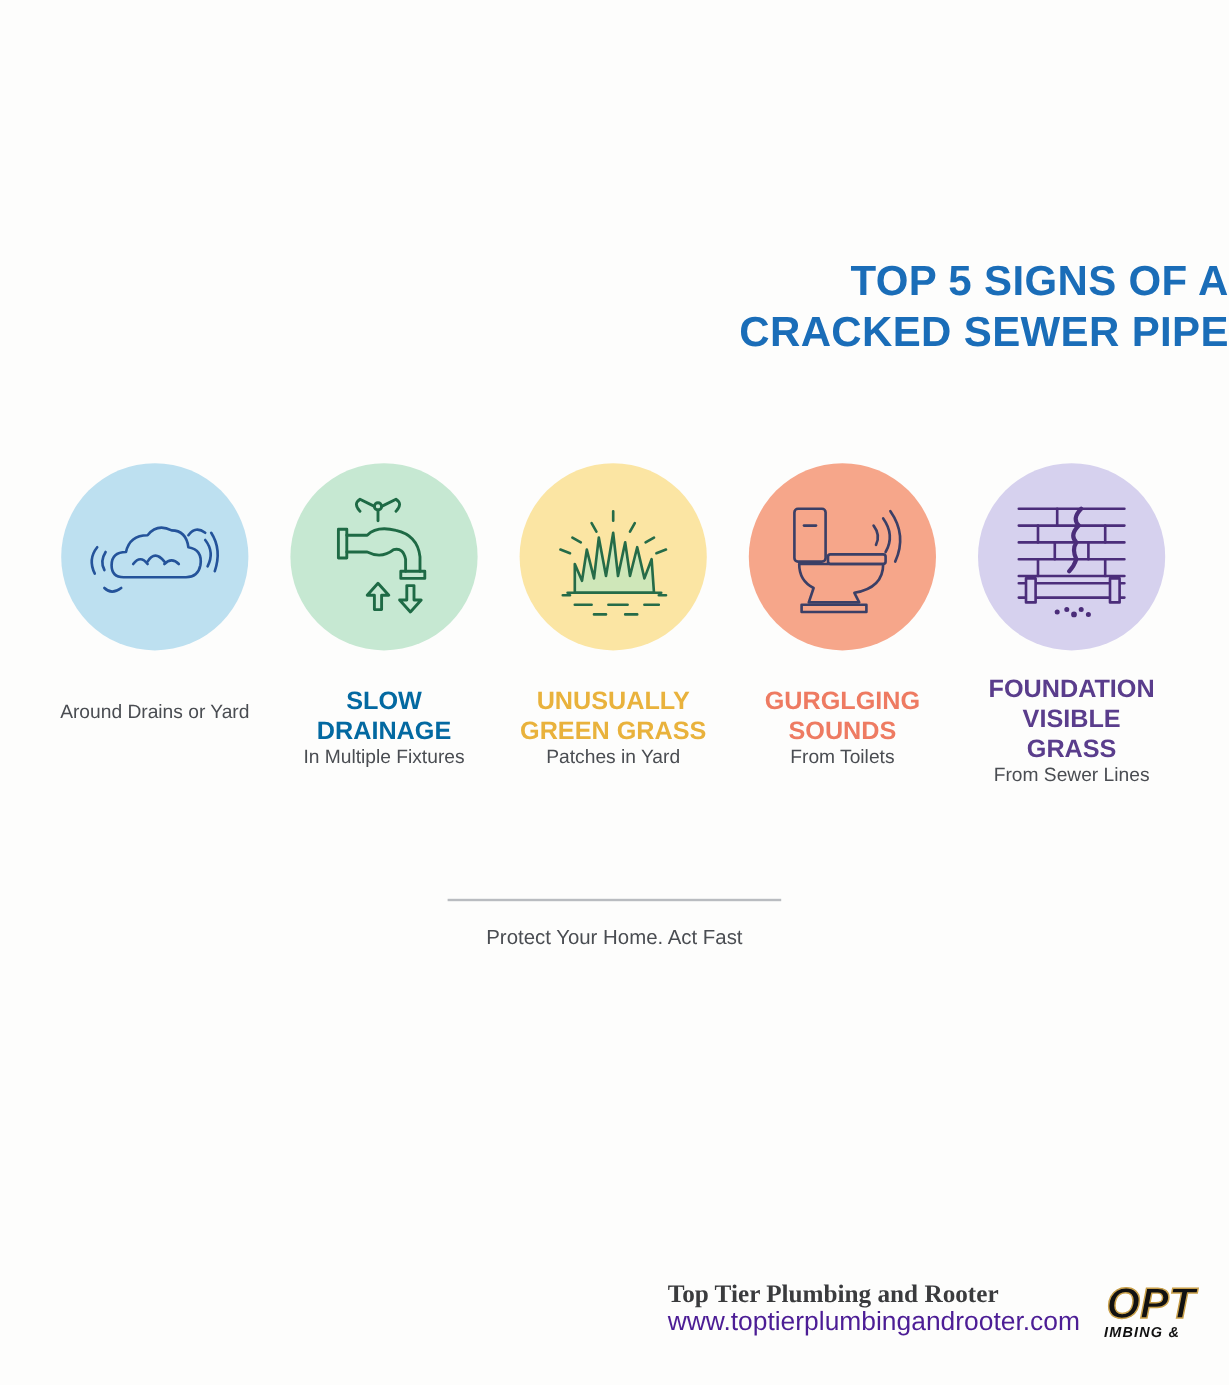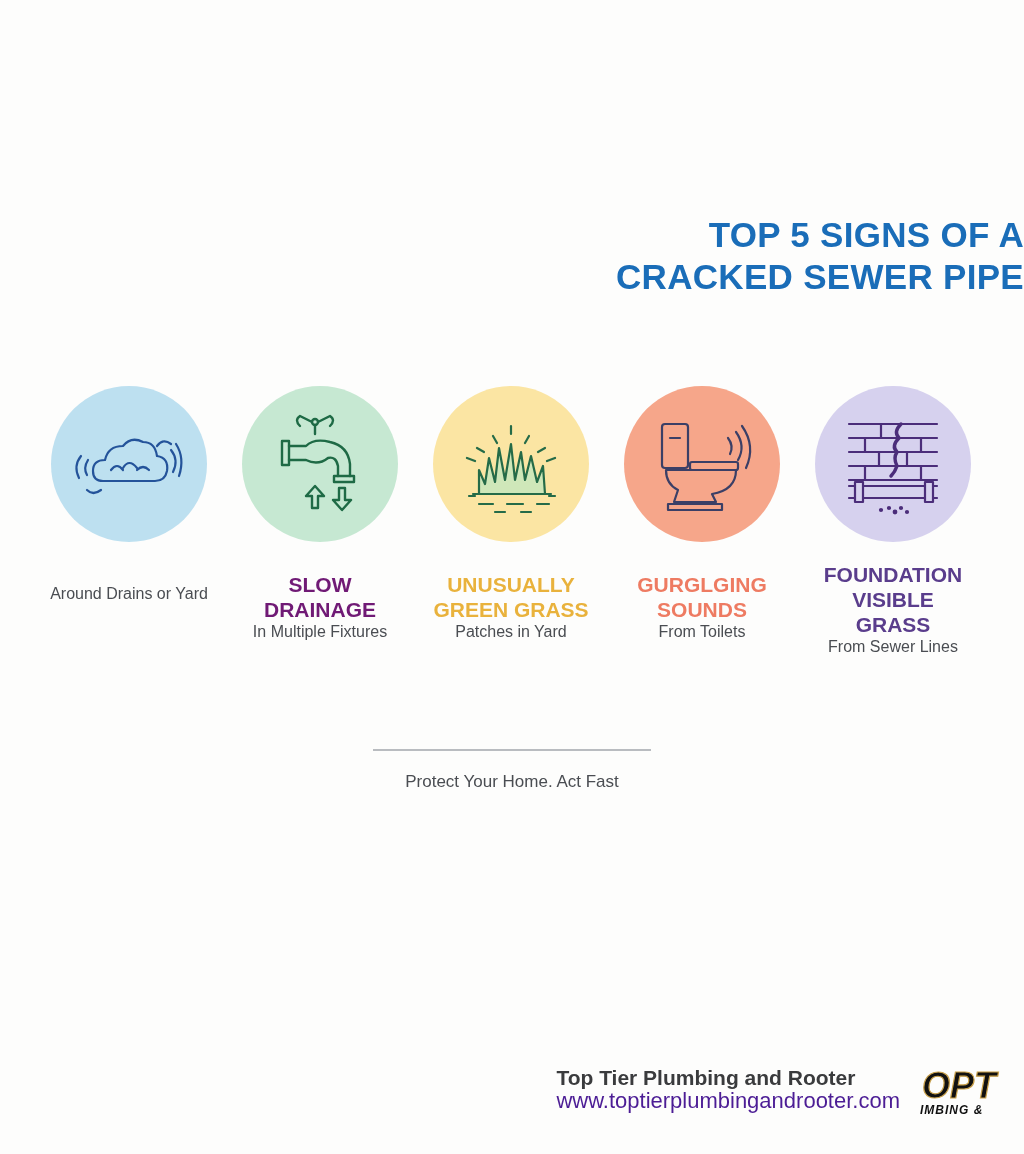--- a/index.html
+++ b/index.html
@@ -10,21 +10,21 @@
   .sign { position: absolute; top: 386px; width: 192px; margin-left: -96px; text-align: center; }
   .circle { width: 156px; height: 156px; border-radius: 50%; margin: 0 auto; position: relative; }
   .circle svg { position: absolute; left: 0; top: 0; width: 156px; height: 156px; }
   .labelwrap { position: absolute; left: -20px; width: 232px; text-align: center; }
   .label { font-weight: bold; font-size: 21px; line-height: 25px; }
   .label span { display: block; }
   .sub { color: #4a4d52; font-size: 16px; line-height: 20px; margin-top: 0px; }
   .divider { position: absolute; left: 373px; top: 749px; width: 278px; height: 2px; background: #b9bcc0; }
   .tagline { position: absolute; left: 0; top: 772px; width: 1024px; text-align: center; font-size: 17px; color: #4a4d52; }
   .brand { position: absolute; right: 124px; top: 1066px; text-align: left; }
-  .brand-name { font-weight: bold; font-size: 21px; color: #3a3b3d; line-height: 24px; }
+  .brand-name { font-weight: bold; font-size: 21px; color: #3a3b3d; line-height: 24px; font-family: Liberation Serif, serif; }
   .brand-url { font-size: 22px; color: #4c1d95; line-height: 22px; }
   .logo { position: absolute; left: 920px; top: 1066px; width: 82px; height: 52px; overflow: hidden; }
 </style>
 </head>
 <body>
 
 <h1 class="title">
   <span>TOP 5 SIGNS OF A</span>
   <span>CRACKED SEWER PIPE</span>
 </h1>
@@ -53,21 +53,21 @@
       <path d="M73 39 L73 48"></path>
       <rect x="40" y="55" width="7" height="24"></rect>
       <path d="M47 60 L64 60 Q72 52 88 56 Q106 60 108 78 L108 90"></path>
       <path d="M47 74 L64 74 Q76 80 86 72 Q94 70 96 80 L96 90"></path>
       <rect x="92" y="90" width="20" height="6"></rect>
       <path d="M70 122 L70 110 L64 110 L73 100 L82 110 L76 110 L76 122 Z"></path>
       <path d="M97 102 L97 114 L91 114 L100 124 L109 114 L103 114 L103 102 Z"></path>
     </svg>
   </div>
   <div class="labelwrap" style="top:186px">
-    <div class="label" style="color:#701a75">
+    <div class="label" style="color:#0369a1">
       <span>SLOW</span>
       <span>DRAINAGE</span>
     </div>
     <div class="sub">In Multiple Fixtures</div>
   </div>
 </div>
 
 <div class="sign" style="left:511px">
   <div class="circle" style="background:#fbe5a3">
     <svg viewBox="0 0 156 156" fill="none" stroke="#256b48" stroke-width="2.2" stroke-linecap="round" stroke-linejoin="round">

